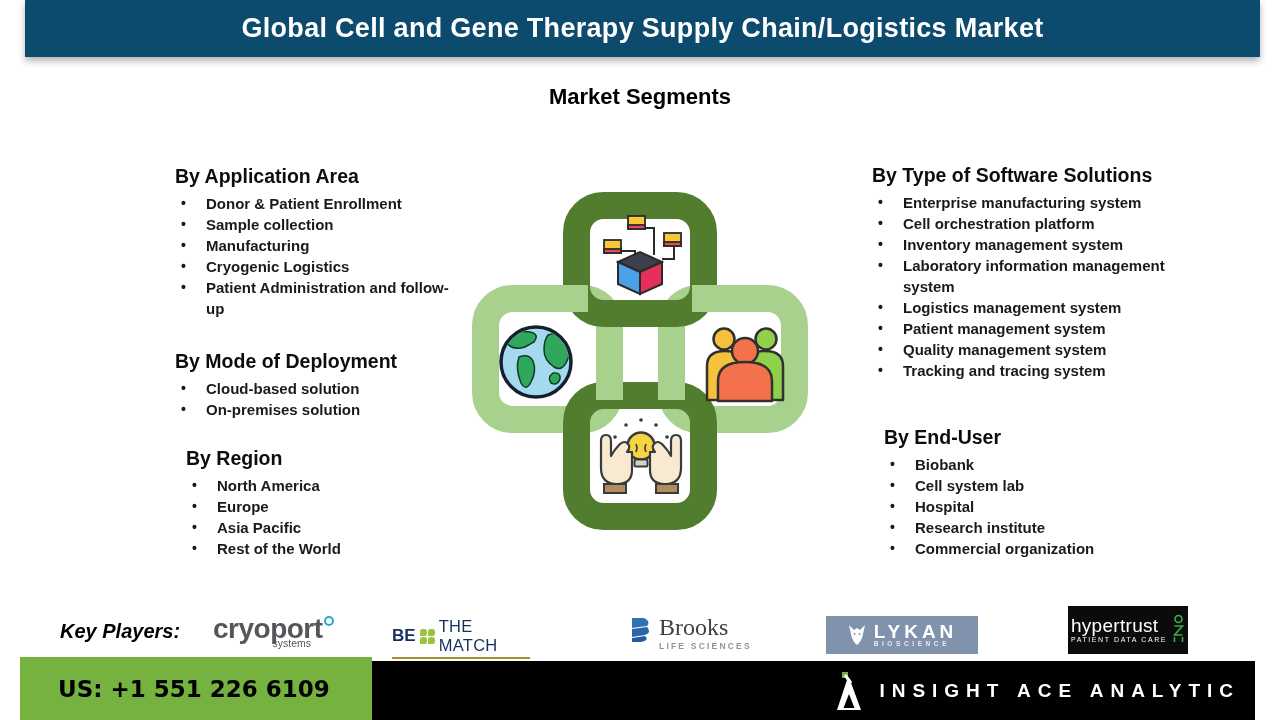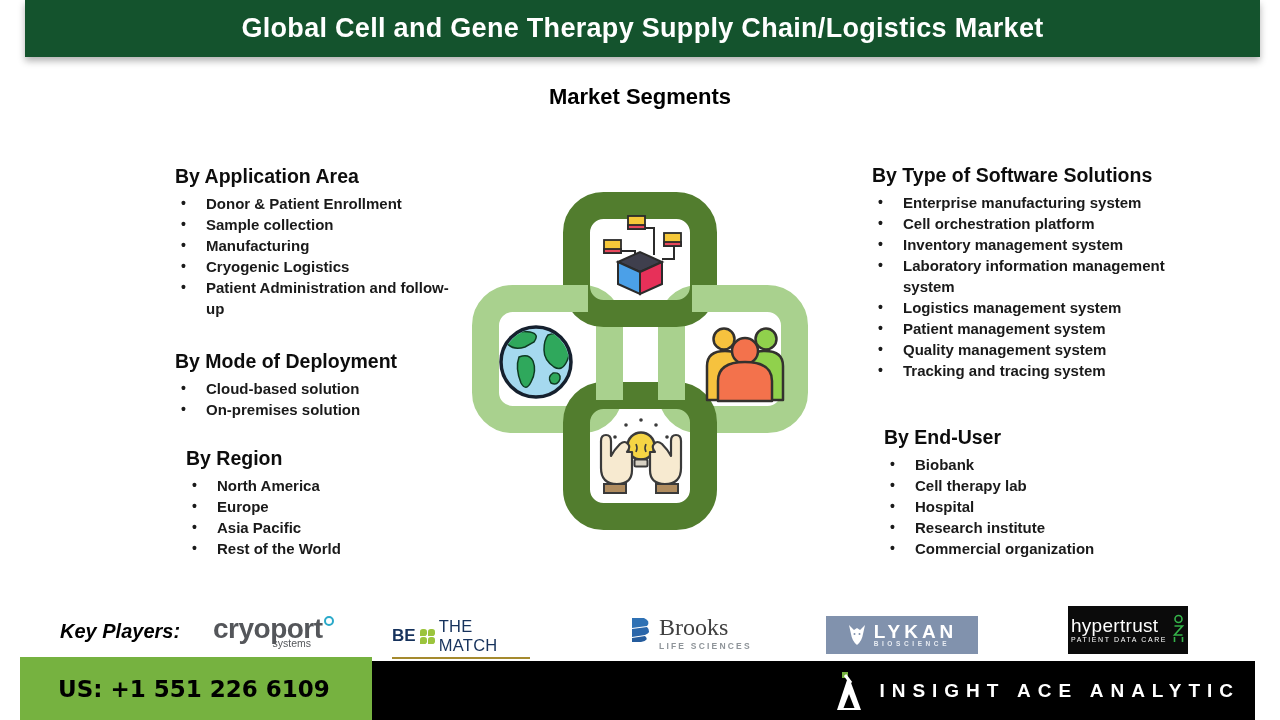--- a/index.html
+++ b/index.html
@@ -2,21 +2,21 @@
 <html><head>
 <meta charset="utf-8">
 <style>
   html,body{margin:0;padding:0;}
   body{
     width:1280px;height:720px;position:relative;overflow:hidden;
     background:#ffffff;font-family:"Liberation Sans",sans-serif;
   }
   
   .titlebar{
-    position:absolute;left:25px;top:0;width:1235px;height:57px;background:#14532d;
+    position:absolute;left:25px;top:0;width:1235px;height:57px;background:#0c4a6e;
     display:flex;align-items:center;justify-content:center;
     box-shadow:0 4px 7px rgba(0,0,0,.3);
   }
   .titlebar h1{margin:0;color:#fff;font-size:27px;font-weight:bold;letter-spacing:.3px;}
   .subtitle{
     position:absolute;top:84px;left:0;width:1280px;text-align:center;margin:0;
     font-size:22px;font-weight:bold;color:#000;
   }
   
   .seg{position:absolute;}
@@ -124,21 +124,21 @@
       <li>Patient management system</li>
       <li>Quality management system</li>
       <li>Tracking and tracing system</li>
     </ul>
 </section>
 <section class="seg seg-enduser">
   <h3>By End-User</h3>
   <ul>
 
   <li>Biobank</li>
-      <li>Cell therapy lab</li>
+      <li>Cell system lab</li>
       <li>Hospital</li>
       <li>Research institute</li>
       <li>Commercial organization</li>
     </ul>
 </section>
 
 <svg class="chain" width="370" height="360" viewBox="455 180 370 360">
 
   <rect x="485.5" y="298.5" width="124" height="121" rx="27" fill="none" stroke-width="27" stroke="#a9d18e"></rect>
   <rect x="671.5" y="298.5" width="123" height="121" rx="27" fill="none" stroke-width="27" stroke="#a9d18e"></rect>

